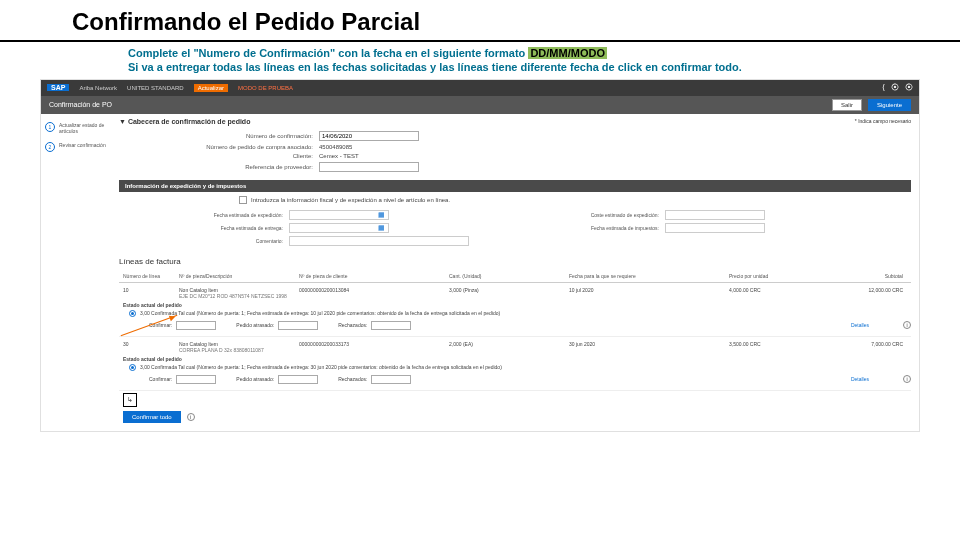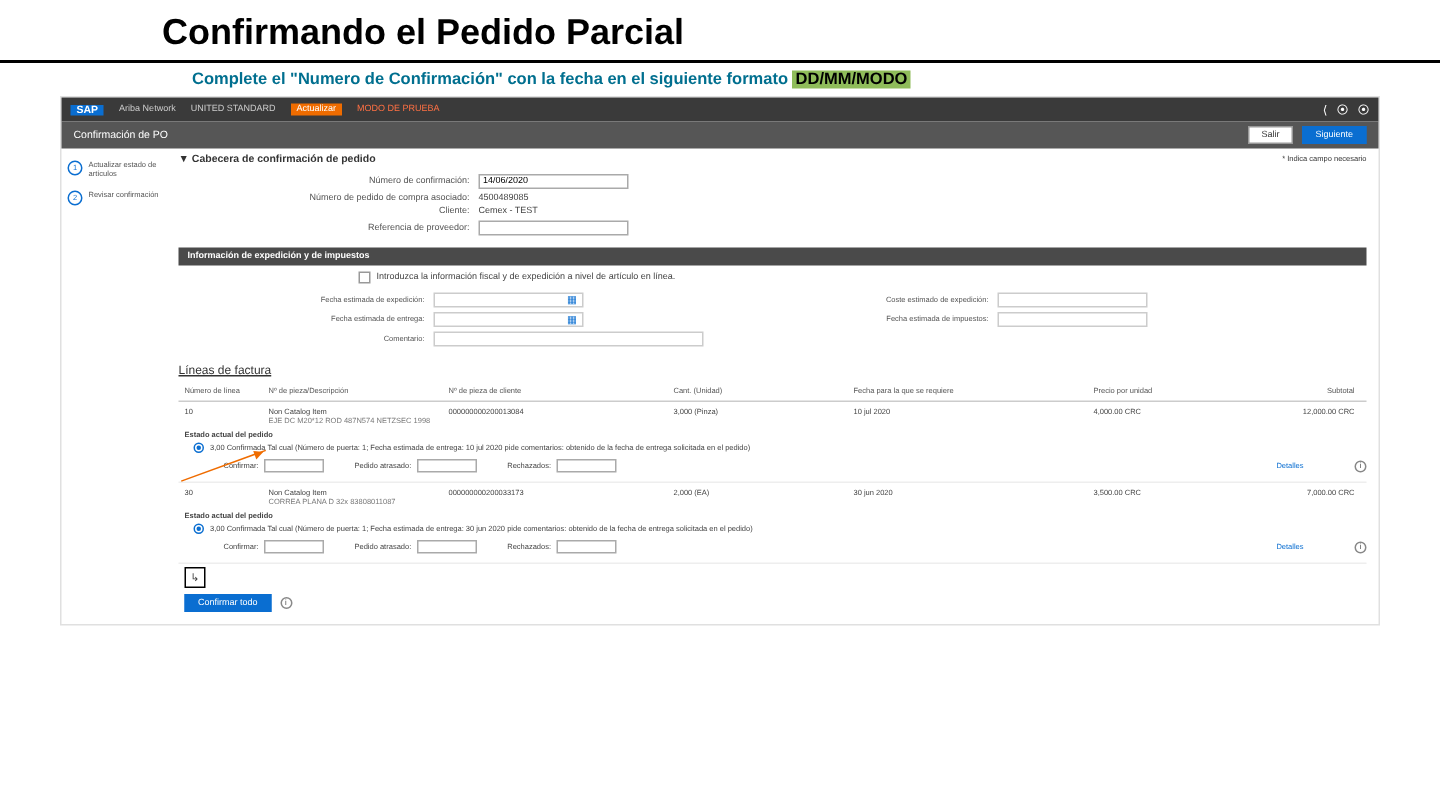--- a/index.html
+++ b/index.html
@@ -1,17 +1,17 @@
 <!DOCTYPE html>
 <html><head>
 <meta charset="utf-8">
 <style>
   * { box-sizing: border-box; margin: 0; padding: 0; font-family: Arial, sans-serif; }
   body { width: 960px; height: 540px; background: #fff; overflow: hidden; position: relative; }
-  .slide-title { font-size: 24px; font-weight: bold; color: #000; padding: 8px 108px 4px; border-bottom: 2px solid #000; margin-bottom: 4px; }
+  .slide-title { font-size: 24px; font-weight: bold; color: #000; padding: 8px 72px 4px; border-bottom: 2px solid #000; margin-bottom: 4px; }
   .instructions { font-size: 11px; color: #006f8f; padding: 0 128px 4px; line-height: 1.3; }
   .instructions b { font-weight: bold; }
   .highlight { background: #8fbc5a; color: #000; padding: 0 2px; }
   .app { margin: 0 40px; border: 1px solid #e0e0e0; font-size: 7px; color: #444; background: #fff; }
   .topbar { background: #3a3a3a; color: #fff; height: 16px; display: flex; align-items: center; padding: 0 6px; gap: 10px; }
   .sap-logo { background: #0a6ed1; color: #fff; font-weight: bold; padding: 0 4px; font-size: 7px; }
   .topbar .crumb { color: #ccc; font-size: 6px; }
   .topbar .crumb.orange { background: #ef6c00; padding: 1px 4px; color: #fff; }
   .topbar .crumb.red { color: #ff7043; }
   .topbar .right-icons { margin-left: auto; display: flex; gap: 6px; font-size: 8px; }
@@ -32,21 +32,21 @@
   .form-row .val { font-size: 6px; }
   .form-row input[type=text] { width: 100px; height: 10px; border: 1px solid #aaa; font-size: 6px; padding: 0 2px; }
   .section-bar { background: #4a4a4a; color: #fff; font-size: 6px; padding: 3px 6px; margin: 4px 0; font-weight: bold; }
   .ship-grid { display: flex; gap: 20px; margin-left: 60px; }
   .ship-col { flex: 1; }
   .ship-row { display: flex; align-items: center; margin-bottom: 3px; font-size: 5px; }
   .ship-row label { width: 110px; text-align: right; padding-right: 6px; color: #555; }
   .ship-row .inp { width: 100px; height: 10px; border: 1px solid #ccc; background: #fff; display: flex; align-items: center; justify-content: flex-end; padding-right: 2px; }
   .cal-icon { width: 8px; height: 8px; color: #0a6ed1; font-size: 7px; }
   .cbx { width: 8px; height: 8px; border: 1px solid #999; margin-right: 4px; }
-  .lines-head { font-size: 8px; color: #333; margin: 8px 0 4px; text-decoration: underline; }
+  .lines-head { font-size: 8px; color: #333; margin: 8px 0 4px; }
   .tbl-head { display: flex; border-bottom: 1px solid #ccc; padding: 3px 0; font-size: 5px; color: #555; }
   .c1 { width: 60px; padding-left: 4px; }
   .c2 { width: 120px; }
   .c3 { width: 150px; }
   .c4 { width: 120px; }
   .c5 { width: 160px; }
   .c6 { width: 120px; }
   .c7 { flex: 1; text-align: right; padding-right: 8px; }
   .line-item { border-bottom: 1px solid #eee; padding: 4px 0; font-size: 5px; }
   .li-row { display: flex; align-items: center; }
@@ -64,20 +64,21 @@
   .confirm-all { margin: 6px 4px; }
   .footer-arrow { width: 14px; height: 14px; background: #fff; border: 1px solid #000; display: flex; align-items: center; justify-content: center; margin: 2px 4px; }
   .info-ic { width: 8px; height: 8px; border: 1px solid #888; border-radius: 50%; display: inline-flex; align-items: center; justify-content: center; font-size: 5px; margin-left: 4px; }
 </style>
 </head>
 <body>
 
 <div class="slide-title">Confirmando el Pedido Parcial</div>
 <div class="instructions">
   <b><span>Complete el "Numero de Confirmación" con la fecha en el siguiente formato </span><span class="highlight">DD/MM/MODO</span></b><br>
+  <b><span>Si va a entregar todas las líneas en las fechas solicitadas y las líneas tiene diferente fecha de click en confirmar todo.</span></b>
 </div>
 
 <div class="app">
   <div class="topbar">
     <span class="sap-logo">SAP</span>
     <span class="crumb">Ariba Network</span>
     <span class="crumb">UNITED STANDARD</span>
     <span class="crumb orange">Actualizar</span>
     <span class="crumb red">MODO DE PRUEBA</span>
     <span class="right-icons">

